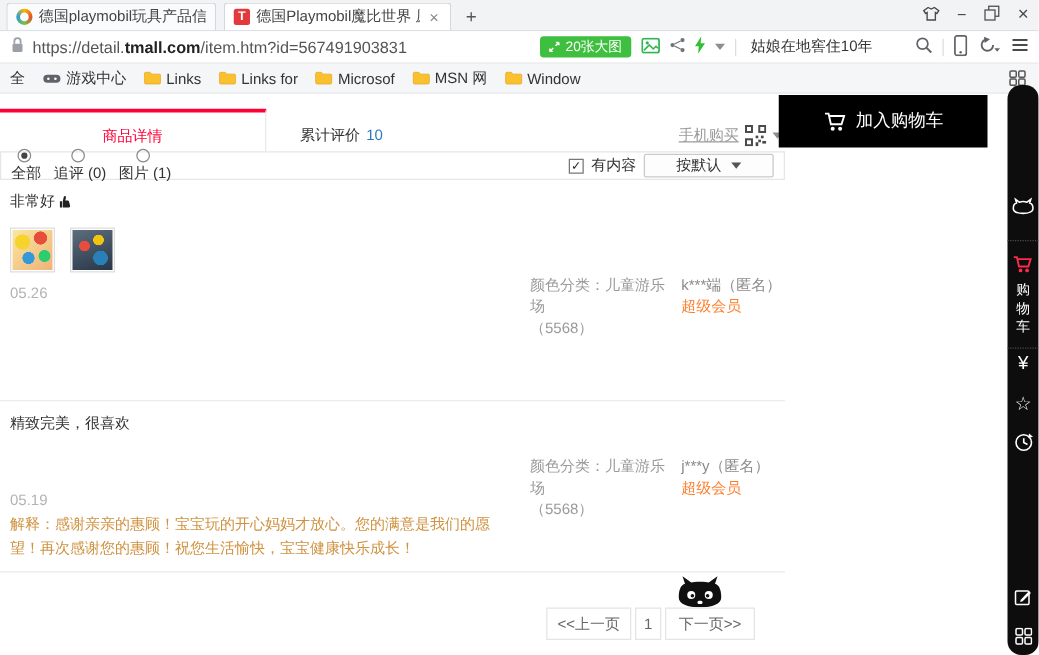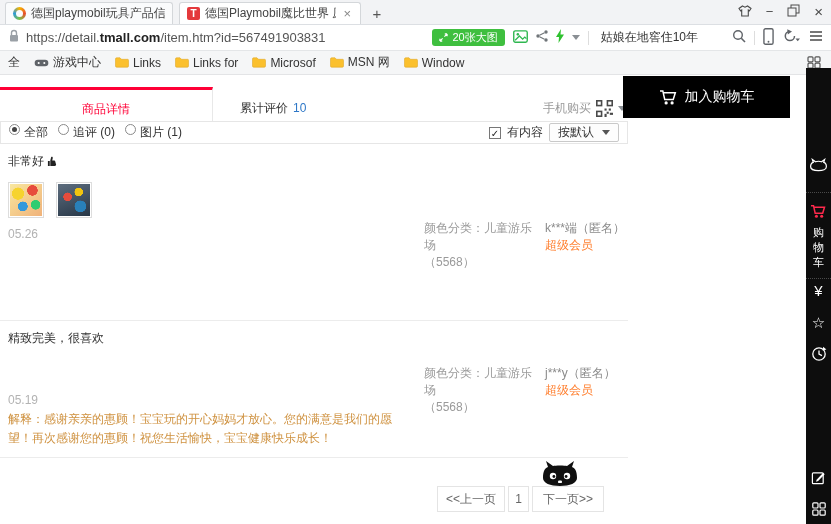--- a/index.html
+++ b/index.html
@@ -36,31 +36,31 @@
   .bm { display:flex; align-items:center; gap:4px; padding:0 4px; white-space:nowrap; }
   .bm-grid { margin-left:auto; margin-right:2px; }
 
   
   .page { position:absolute; top:75px; left:0; width:806px; height:449px; background:#fff; }
 
   .ptab-row { position:absolute; top:12px; left:0; width:628px; height:43px; border-bottom:1px solid #e8e8e8; background:#fff; }
   .ptab-detail { position:absolute; left:0; top:0; width:213px; height:42px; border-top:3px solid #ff0036; border-right:1px solid #e8e8e8; color:#ff0036; display:flex; align-items:center; justify-content:center; font-size:12px; background:#fff; }
   .ptab-reviews { position:absolute; left:240px; top:0; height:42px; display:flex; align-items:center; gap:5px; font-size:12px; color:#333; }
   .ptab-reviews .cnt { color:#2d77c7; }
-  .mobile-buy { position:absolute; left:543px; top:0; height:42px; display:flex; align-items:center; gap:5px; color:#9b9b9b; }
+  .mobile-buy { position:absolute; left:543px; top:0; height:42px; display:flex; align-items:center; gap:5px; color:#9b9b9b;text-decoration:underline; }
   .qr { width:17px; height:17px; }
   .cart-btn { position:absolute; left:623px; top:1px; width:167px; height:42px; background:#000000; color:#fff; font-size:14px; display:flex; align-items:center; justify-content:center; gap:7px; }
 
   .filterbar { position:absolute; left:0; top:46px; width:628px; height:23px; border:1px solid #e6e6e6; background:#fff; display:flex; align-items:center; padding:0 8px; }
   .radio { width:11px; height:11px; border:1px solid #8a8a8a; border-radius:50%; position:relative; margin-right:4px; flex:none; }
   .radio.on::after { content:""; position:absolute; left:2px; top:2px; width:5px; height:5px; border-radius:50%; background:#444; }
-  .fopt { display:flex; margin-right:10px; color:#333; }
+  .fopt { display:flex; align-items:center; margin-right:10px; color:#333;flex-direction:column; }
   .filter-right { margin-left:auto; display:flex; align-items:center; gap:6px; }
   .checkbox { width:12px; height:12px; border:1px solid #777; background:#fff; font-size:10px; line-height:11px; text-align:center; color:#222; flex:none; }
-  .sort-btn { border:1px solid #c9c9c9; border-radius:2px; background:#fdfdfd; height:19px; display:flex; align-items:center; gap:8px; padding:0 8px; color:#333; }
+  .sort-btn { border:1px solid #c9c9c9; border-radius:2px; background:#fdfdfd; height:19px; display:flex; align-items:center; gap:8px; padding:0 25px; color:#333; }
   .tri-down { width:0; height:0; border-left:4px solid transparent; border-right:4px solid transparent; border-top:5px solid #555; }
 
   .rv-title { position:absolute; left:8px; font-size:12px; color:#333; display:flex; align-items:center; gap:3px; }
   .rv-photos { position:absolute; left:8px; top:107px; display:flex; gap:12px; }
   .rv-thumb { width:36px; height:36px; border:1px solid #ddd; padding:1px; }
   .rv-thumb i { display:block; width:100%; height:100%; }
   .th1 { background:
       radial-gradient(circle at 25% 30%, #f6d32d 0 18%, transparent 19%),
       radial-gradient(circle at 70% 20%, #e74c3c 0 15%, transparent 16%),
       radial-gradient(circle at 40% 70%, #3498db 0 16%, transparent 17%),
@@ -77,21 +77,21 @@
   .rv-user { position:absolute; left:545px; width:85px; color:#8a8a8a; line-height:17px; }
   .rv-user .lvl { color:#ff7e2d; }
   .divider { position:absolute; left:0; width:628px; height:1px; background:#ececec; }
 
   .cat-logo { position:absolute; left:538px; top:385px; }
   .pager { position:absolute; left:437px; top:411px; display:flex; gap:3px; }
   .pg-btn { border:1px solid #e4e4e4; background:#fff; color:#666; height:26px; display:flex; align-items:center; justify-content:center; }
   .pg-prev { width:68px; } .pg-cur { width:21px; } .pg-next { width:72px; }
 
   
-  .dock { position:absolute; top:68px; right:0; width:25px; height:456px; background:#0d0d0d; }
+  .dock { position:absolute; top:68px; right:0; width:25px; height:456px; background:#0d0d0d;border-radius:11px; }
   .dock > div { position:absolute; left:0; width:25px; display:flex; justify-content:center; }
   .dock-sep { border-top:1px dotted #4a4a4a; width:17px; height:0; margin:0 auto; }
   .dock .sep1 { top:124px; } .dock .sep2 { top:210px; }
   .dock-cat { top:90px; } .dock-cart { top:136px; }
   .dock-cart-label { top:157px; }
   .dock-cart-label span { width:13px; word-break:break-all; line-height:15px; font-size:11px; color:#fff; text-align:center; }
   .dock-yen { top:214px; color:#fff; font-size:15px; }
   .dock-star { top:246px; color:#fff; font-size:15px; }
   .dock-history { top:278px; }
   .dock-edit { top:402px; }

